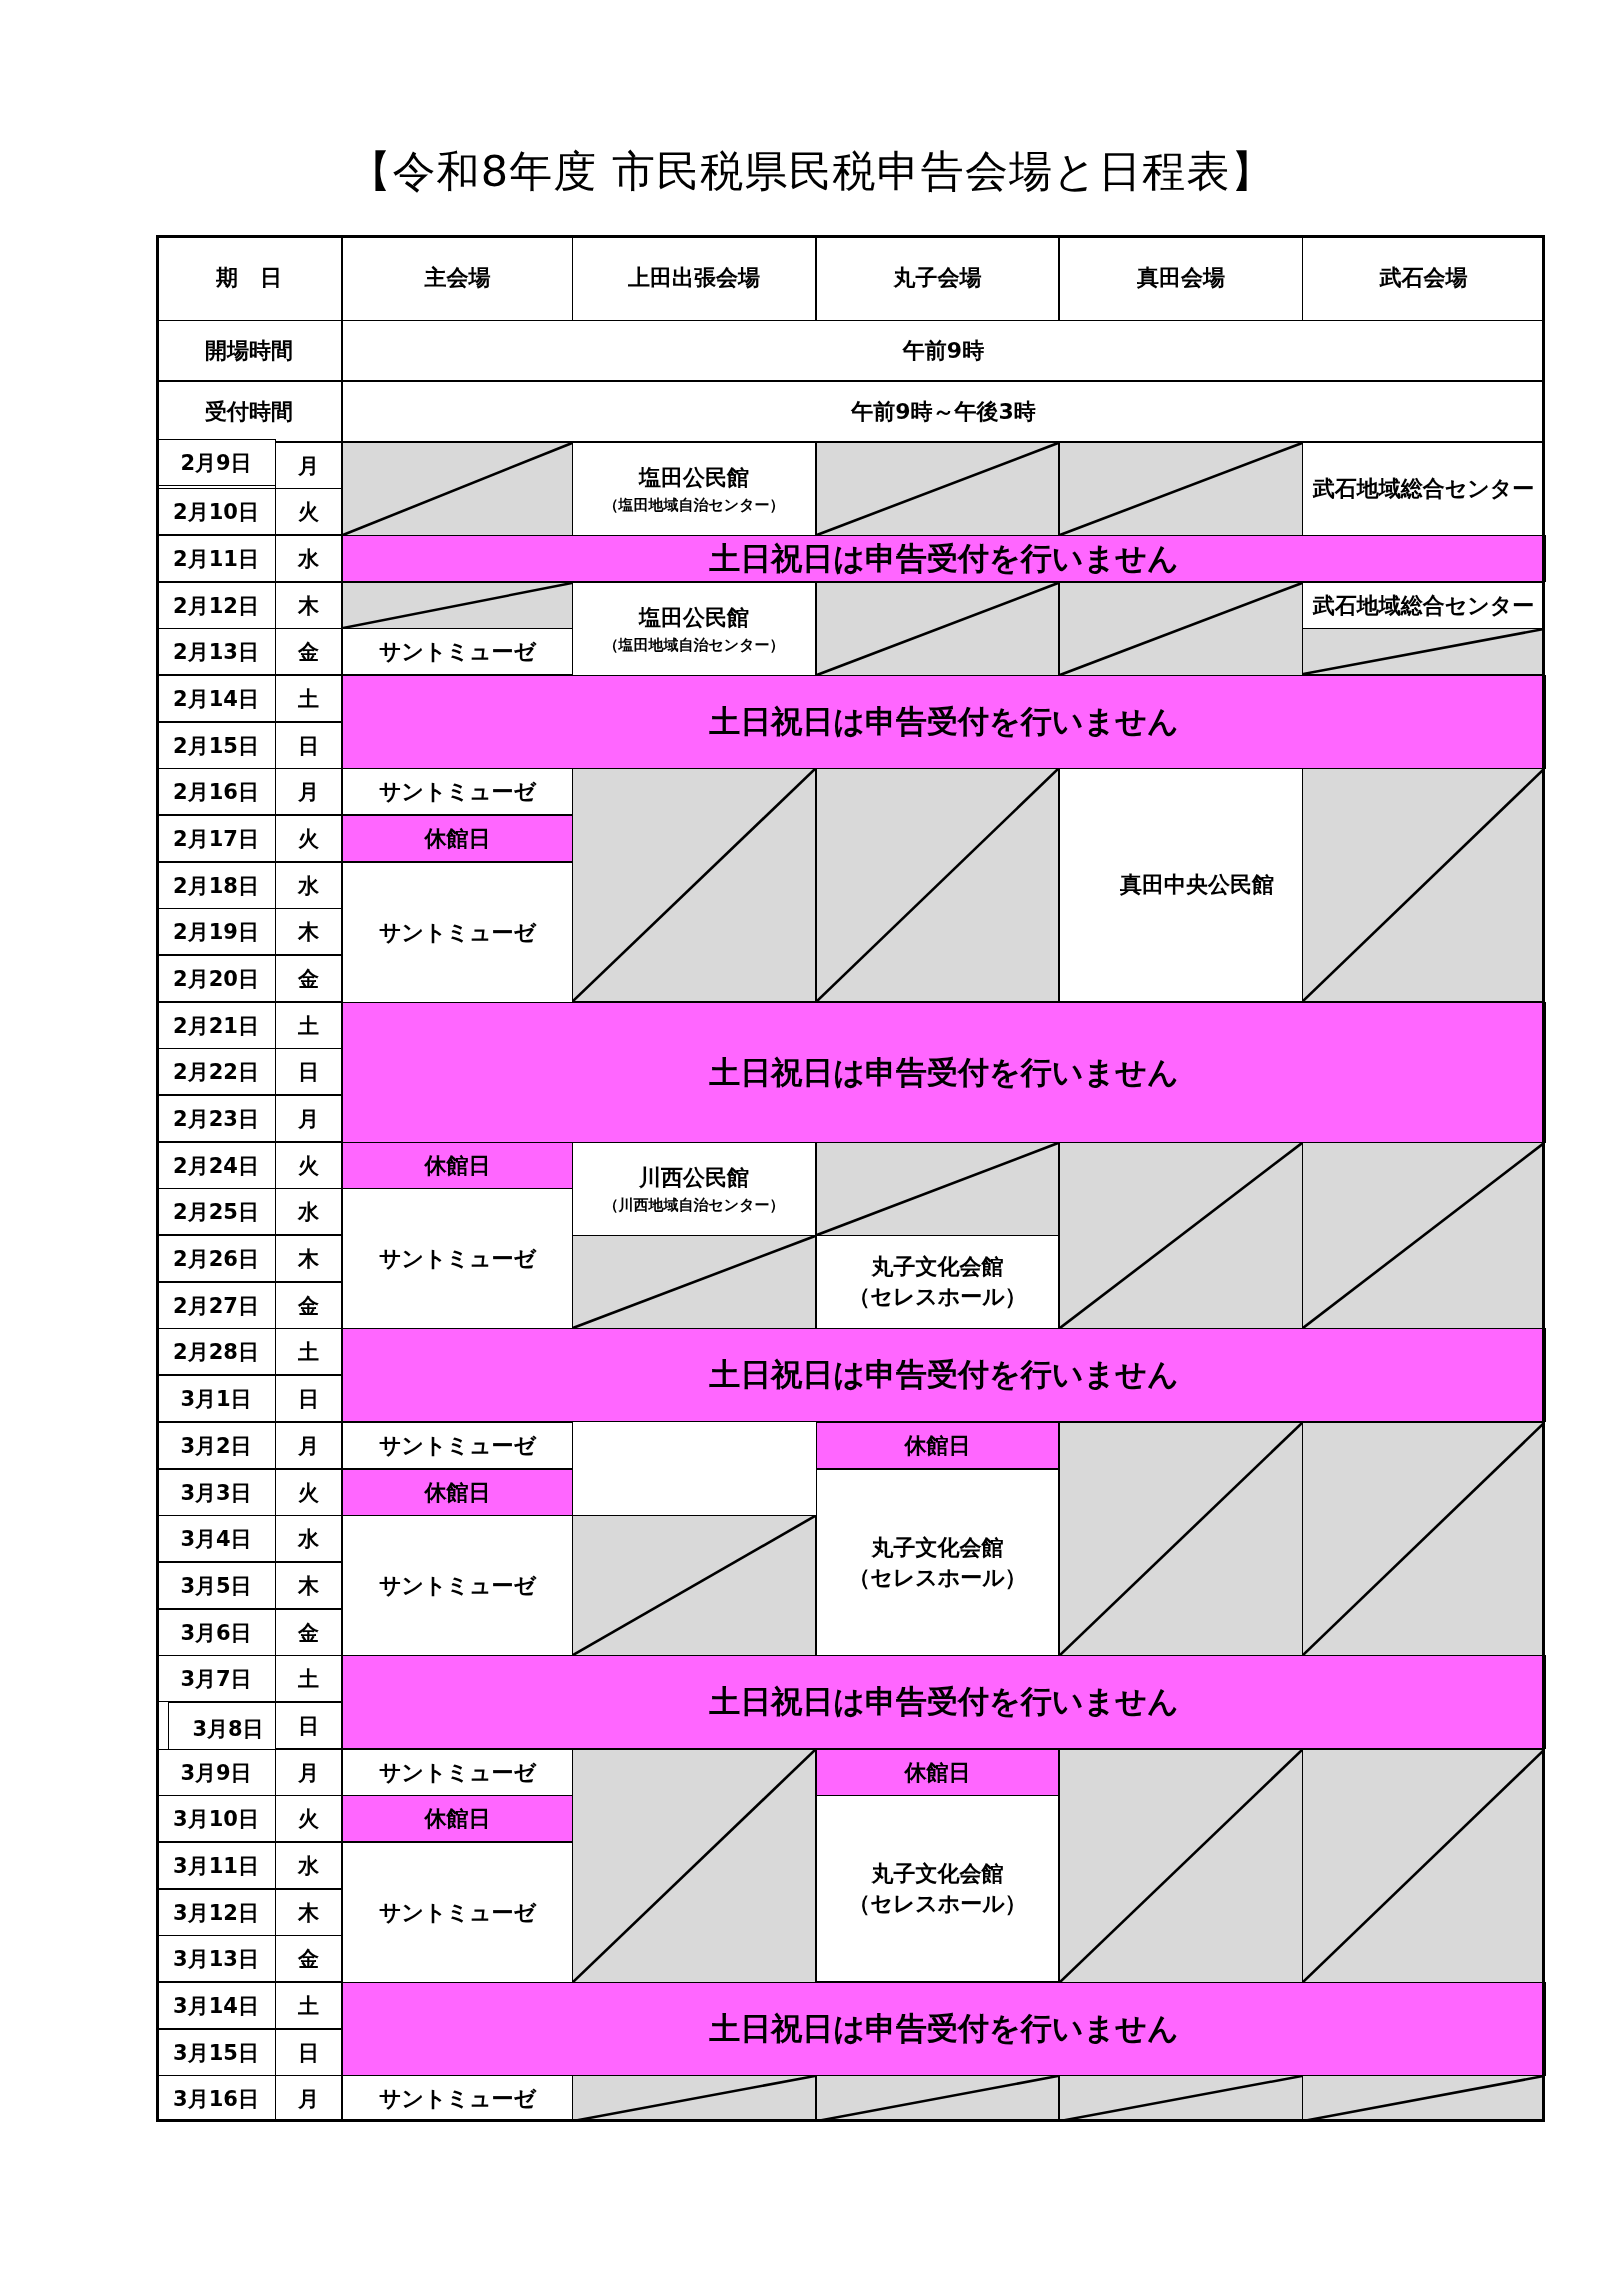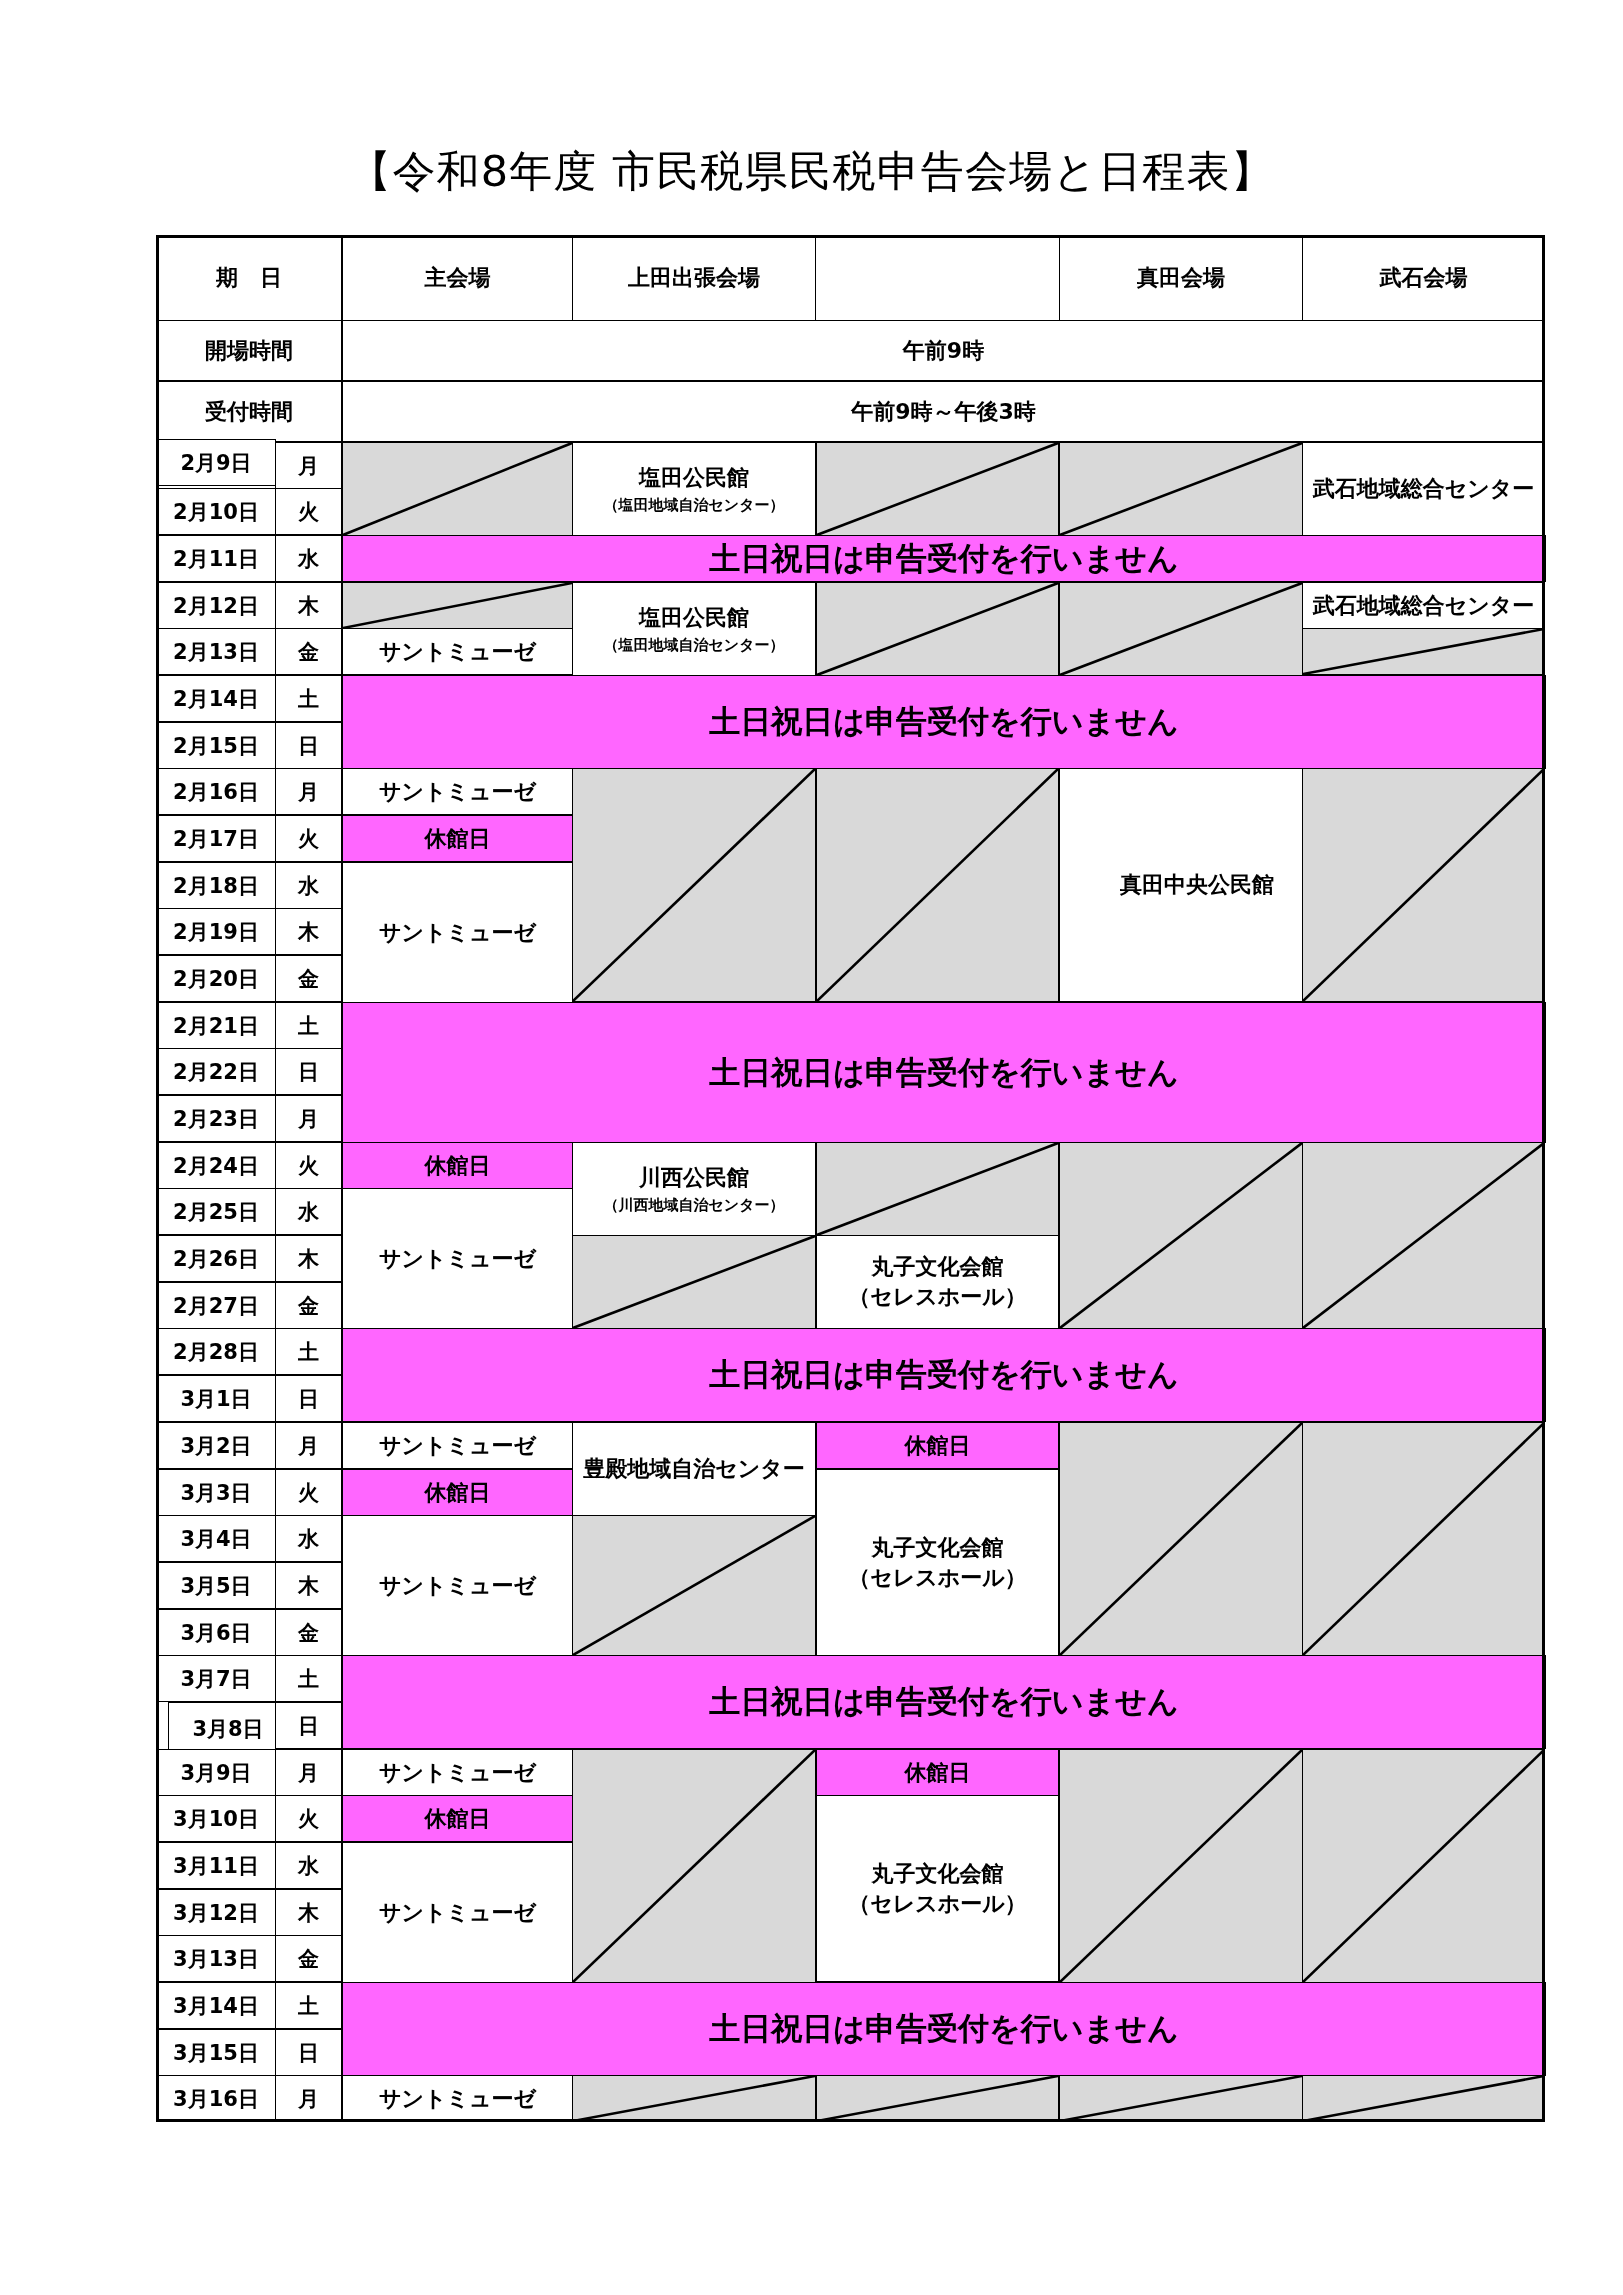--- a/index.html
+++ b/index.html
@@ -19,20 +19,21 @@
 </style>
 </head>
 <body>
 
 <div class="title">【令和8年度 市民税県民税申告会場と日程表】</div>
 
 <div class="tbl" id="tbl">
   <div class="cell hdr" style="left:0;top:0;width:186px;height:86px;">期　日</div>
   <div class="cell hdr" style="left:186px;top:0;width:231px;height:86px;">主会場</div>
   <div class="cell hdr" style="left:416px;top:0;width:244px;height:86px;">上田出張会場</div>
+  <div class="cell hdr" style="left:660px;top:0;width:243px;height:86px;">丸子会場</div>
   <div class="cell hdr" style="left:903px;top:0;width:244px;height:86px;">真田会場</div>
   <div class="cell hdr" style="left:1146px;top:0;width:243px;height:86px;">武石会場</div>
 
   <div class="cell hdr" style="left:0;top:85px;width:186px;height:61px;">開場時間</div>
   <div class="cell hdr" style="left:186px;top:85px;width:1203px;height:61px;">午前9時</div>
   <div class="cell hdr" style="left:0;top:146px;width:186px;height:61px;">受付時間</div>
   <div class="cell hdr" style="left:186px;top:146px;width:1203px;height:61px;">午前9時～午後3時</div>
 <div class="cell date" style="left: 0px; top: 204px; width: 120px; height: 47px;">2月9日</div>
     <div class="cell date" style="left: 119px; top: 207px; width: 67px; height: 47px;">月</div>
     <div class="cell date" style="left: 0px; top: 253px; width: 120px; height: 47px;">2月10日</div>
@@ -218,23 +219,20 @@
       </svg>
     </div>
     <div class="cell pink closed-big" style="left: 186px; top: 1093px; width: 1204px; height: 94px;">土日祝日は申告受付を行いません</div>
     <div class="cell venue" style="left: 186px; top: 1187px; width: 231px; height: 47px;">
       <div>サントミューゼ</div>
     </div>
     <div class="cell pink venue" style="left: 186px; top: 1234px; width: 231px; height: 47px;">休館日</div>
     <div class="cell venue" style="left: 186px; top: 1280px; width: 231px; height: 141px;">
       <div>サントミューゼ</div>
     </div>
-    <div class="cell venue" style="left: 416px; top: 1187px; width: 244px; height: 94px;">
-      <div>豊殿地域自治センター</div>
-    </div>
     <div class="cell na" style="left: 416px; top: 1280px; width: 244px; height: 141px;">
       <svg viewBox="0 0 461 265.18" preserveAspectRatio="none">
         <line x1="0" y1="265.18" x2="461" y2="0" stroke="#000" stroke-width="5"></line>
       </svg>
     </div>
     <div class="cell pink venue" style="left: 660px; top: 1187px; width: 243px; height: 47px;">休館日</div>
     <div class="cell venue" style="left: 660px; top: 1234px; width: 243px; height: 187px;">
       <div>丸子文化会館</div>
       <div>（セレスホール）</div>
     </div>

